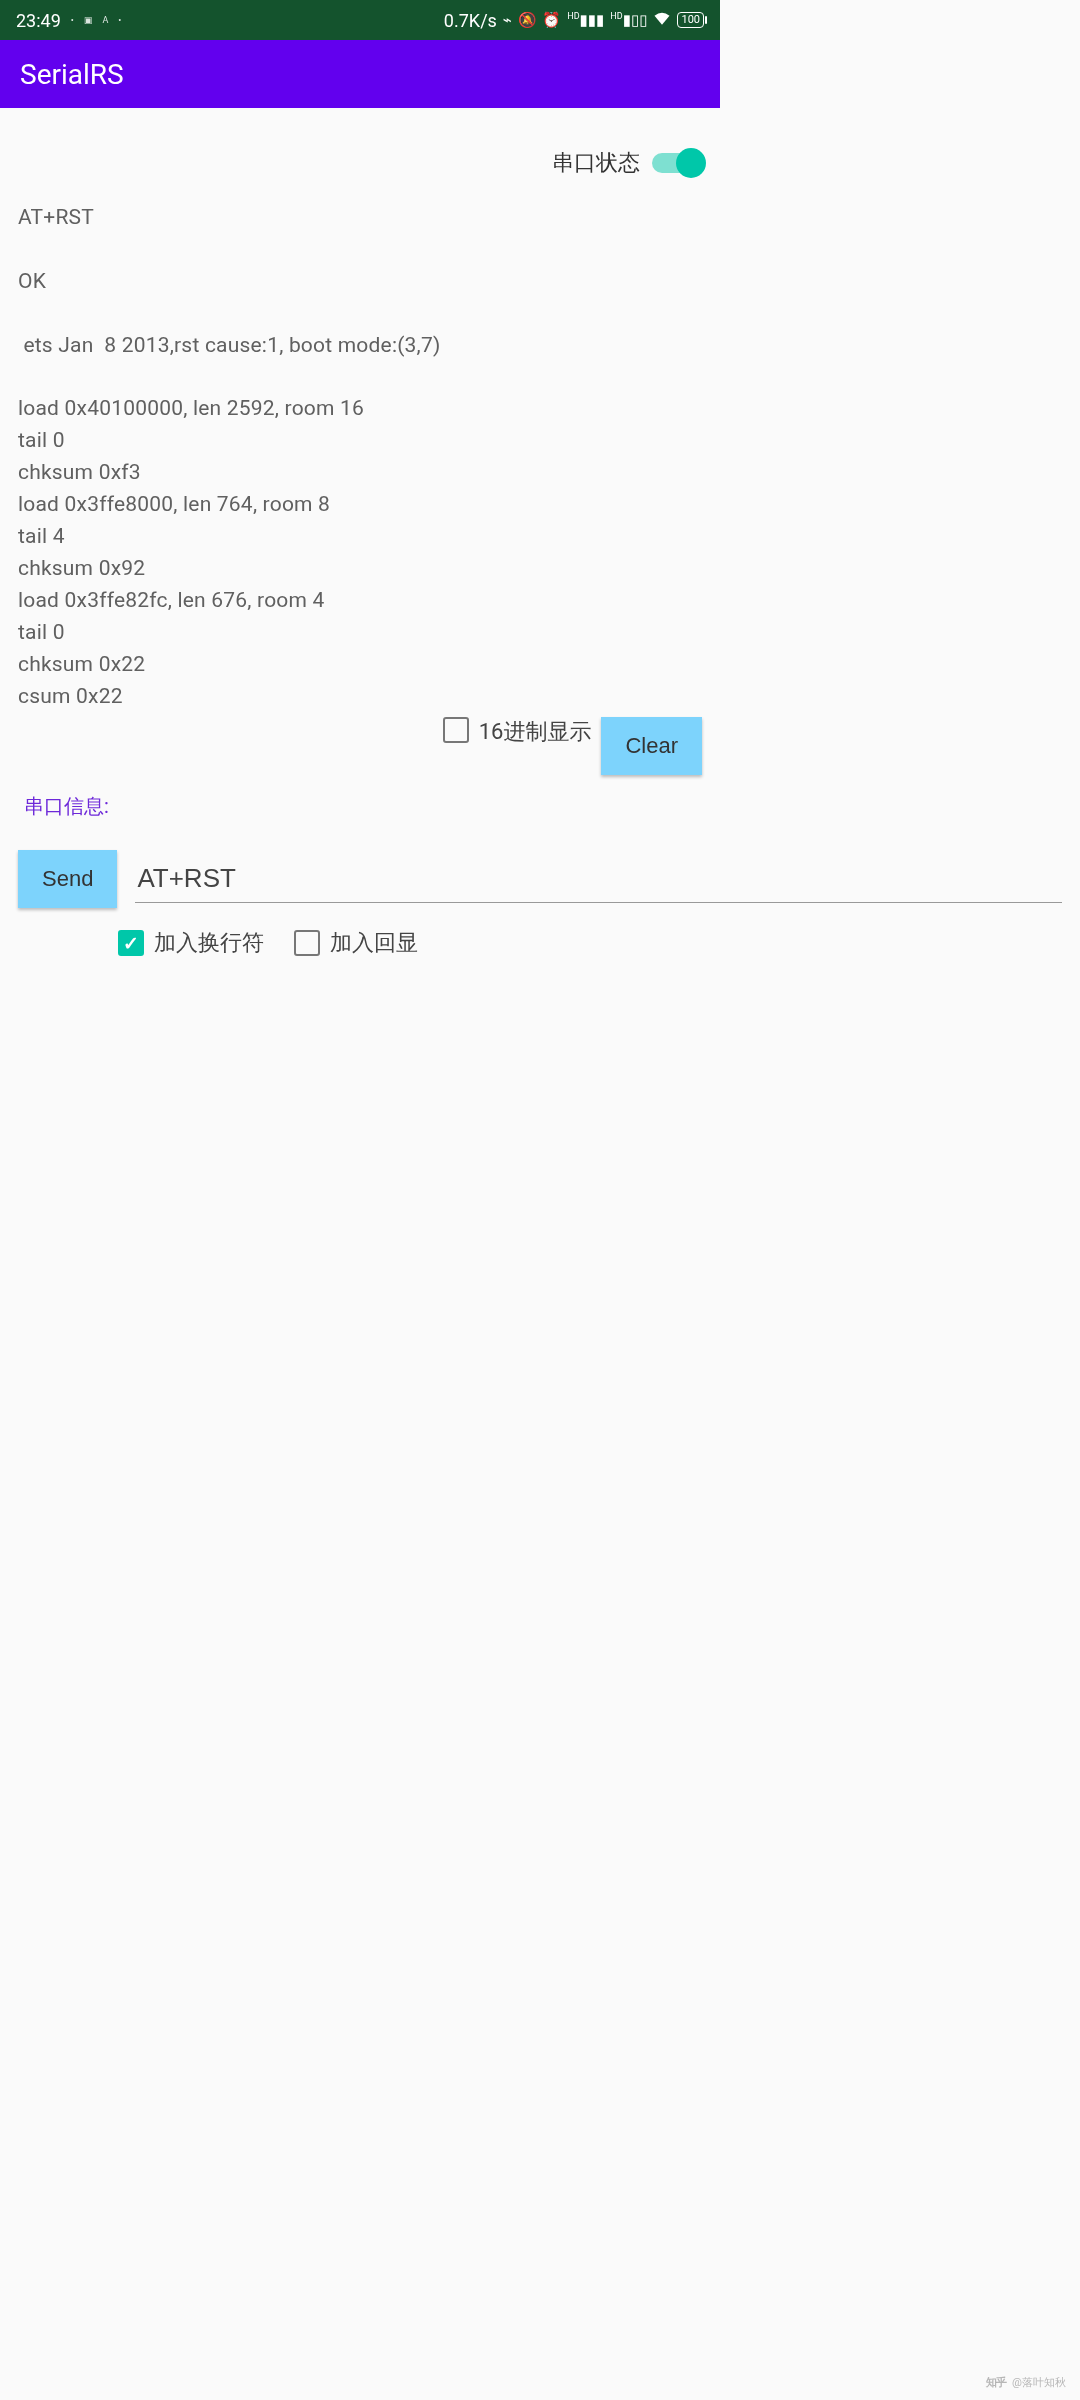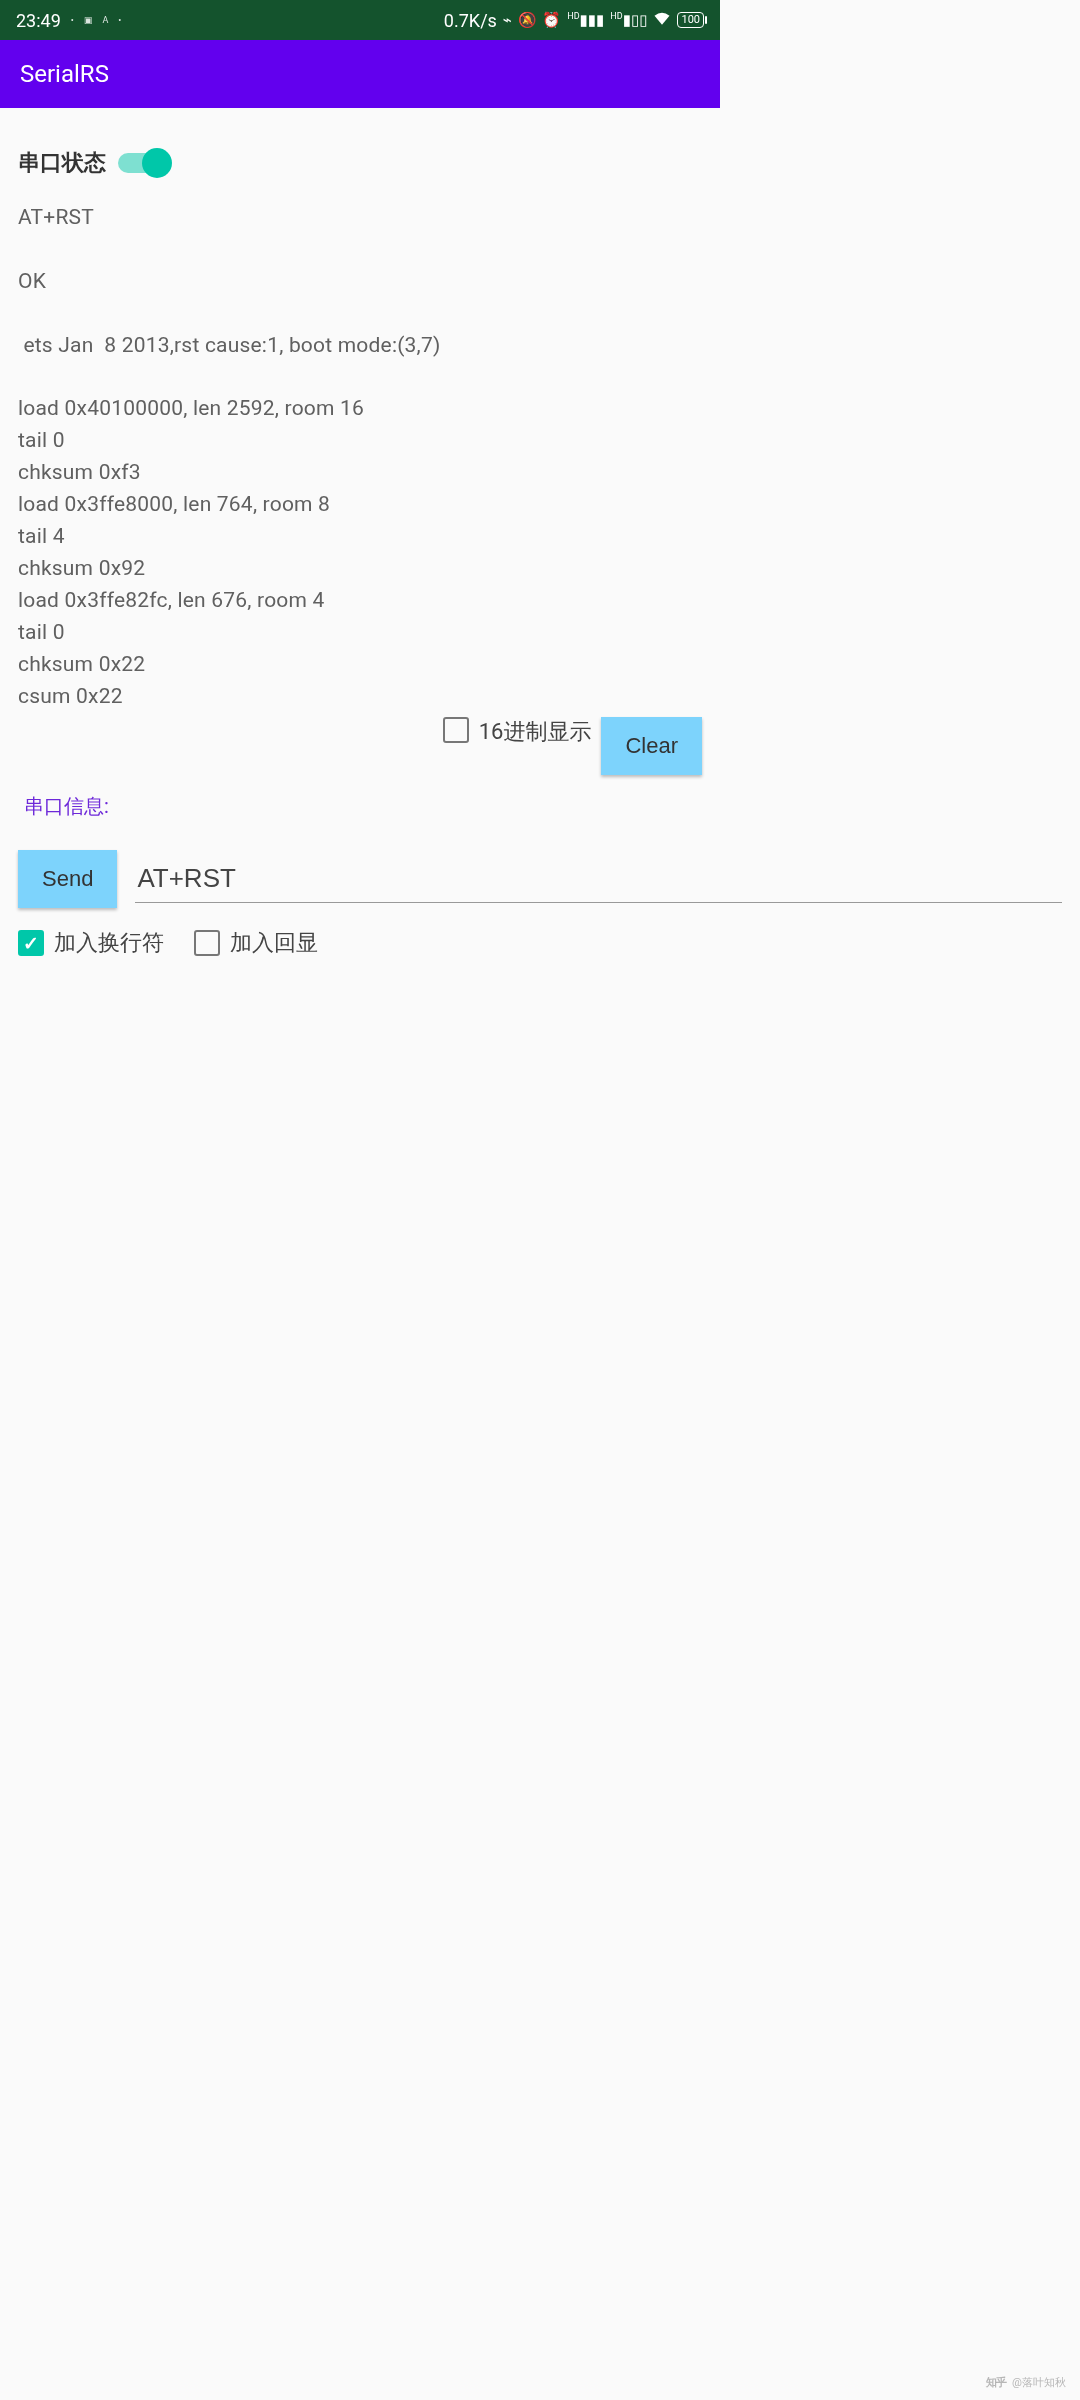--- a/index.html
+++ b/index.html
@@ -24,32 +24,31 @@
     .status-left { display: flex; align-items: center; gap: 10px; }
     .status-right { display: flex; align-items: center; gap: 6px; }
     .tiny-icon { font-size: 9px; opacity: .85; }
     .app-bar {
       height: 68px;
       background: #6200EE;
       color: white;
       display: flex;
       align-items: center;
       padding: 0 20px;
-      font-size: 24px;
+      font-size: 28px;
       font-weight: 400;
     }
     .main { padding: 14px 18px; }
     .toggle-row {
       display: flex;
-      justify-content: flex-start;
+      justify-content: flex-end;
       align-items: center;
       gap: 12px;
       padding: 26px 0 24px;
       font-size: 22px;
-      font-weight: bold;
     }
     .switch {
       width: 50px; height: 20px;
       background: #7EE0D1;
       border-radius: 10px;
       position: relative;
     }
     .switch::after {
       content: "";
       position: absolute;
@@ -129,20 +128,21 @@
       font-size: 26px;
       padding: 8px 2px;
       background: transparent;
       color: #444;
       outline: none;
     }
     .send-opts {
       display: flex;
       gap: 30px;
       margin-top: 20px;
+      margin-left: 100px;
       align-items: center;
       text-align: right;
     }
     .opt { display: flex; align-items: center; gap: 10px; }
     .watermark {
       position: absolute;
       bottom: 10px; right: 14px;
       color: rgba(128,128,128,.55);
       font-size: 11px;
       display: flex;

